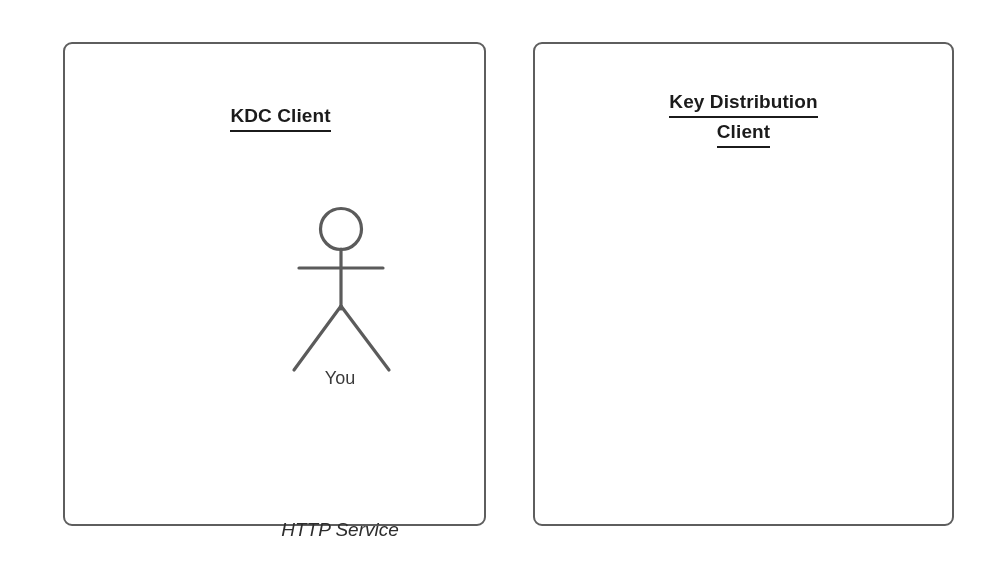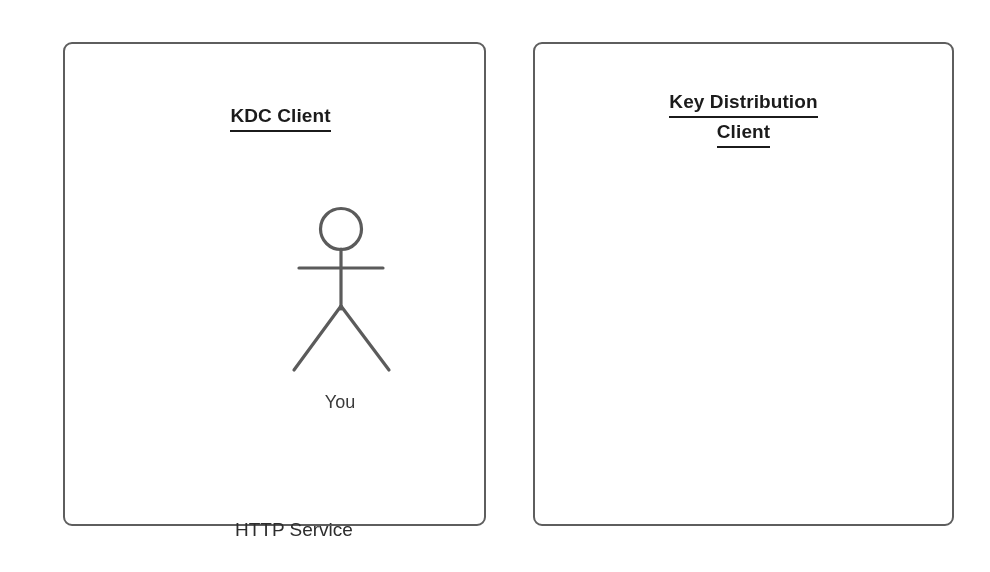--- a/index.html
+++ b/index.html
@@ -76,42 +76,42 @@
 
   .actor-label {
     position: absolute;
     left: 180px;
     top: 322px;
     width: 190px;
     text-align: center;
     font-size: 18px;
     color: #3a3a3a;
     line-height: 24px;
-    margin-top: 24px;
   }
 
   
   .http-icon {
     position: absolute;
     left: 228px;
     top: 380px;
     width: 96px;
     height: 88px;
   }
   .http-icon svg { display: block; }
 
   .http-label {
     position: absolute;
     left: 170px;
     top: 473px;
     width: 210px;
-    text-align: left;
+    text-align: center;
     font-size: 19px;
     color: #2d2d2d;
     line-height: 25px;
+    font-style: italic;
   }
 </style>
 </head>
 <body>
 
 <div class="canvas">
 
   <div class="panel" id="panel-client">
 
     <div class="panel-title" id="title-client">

